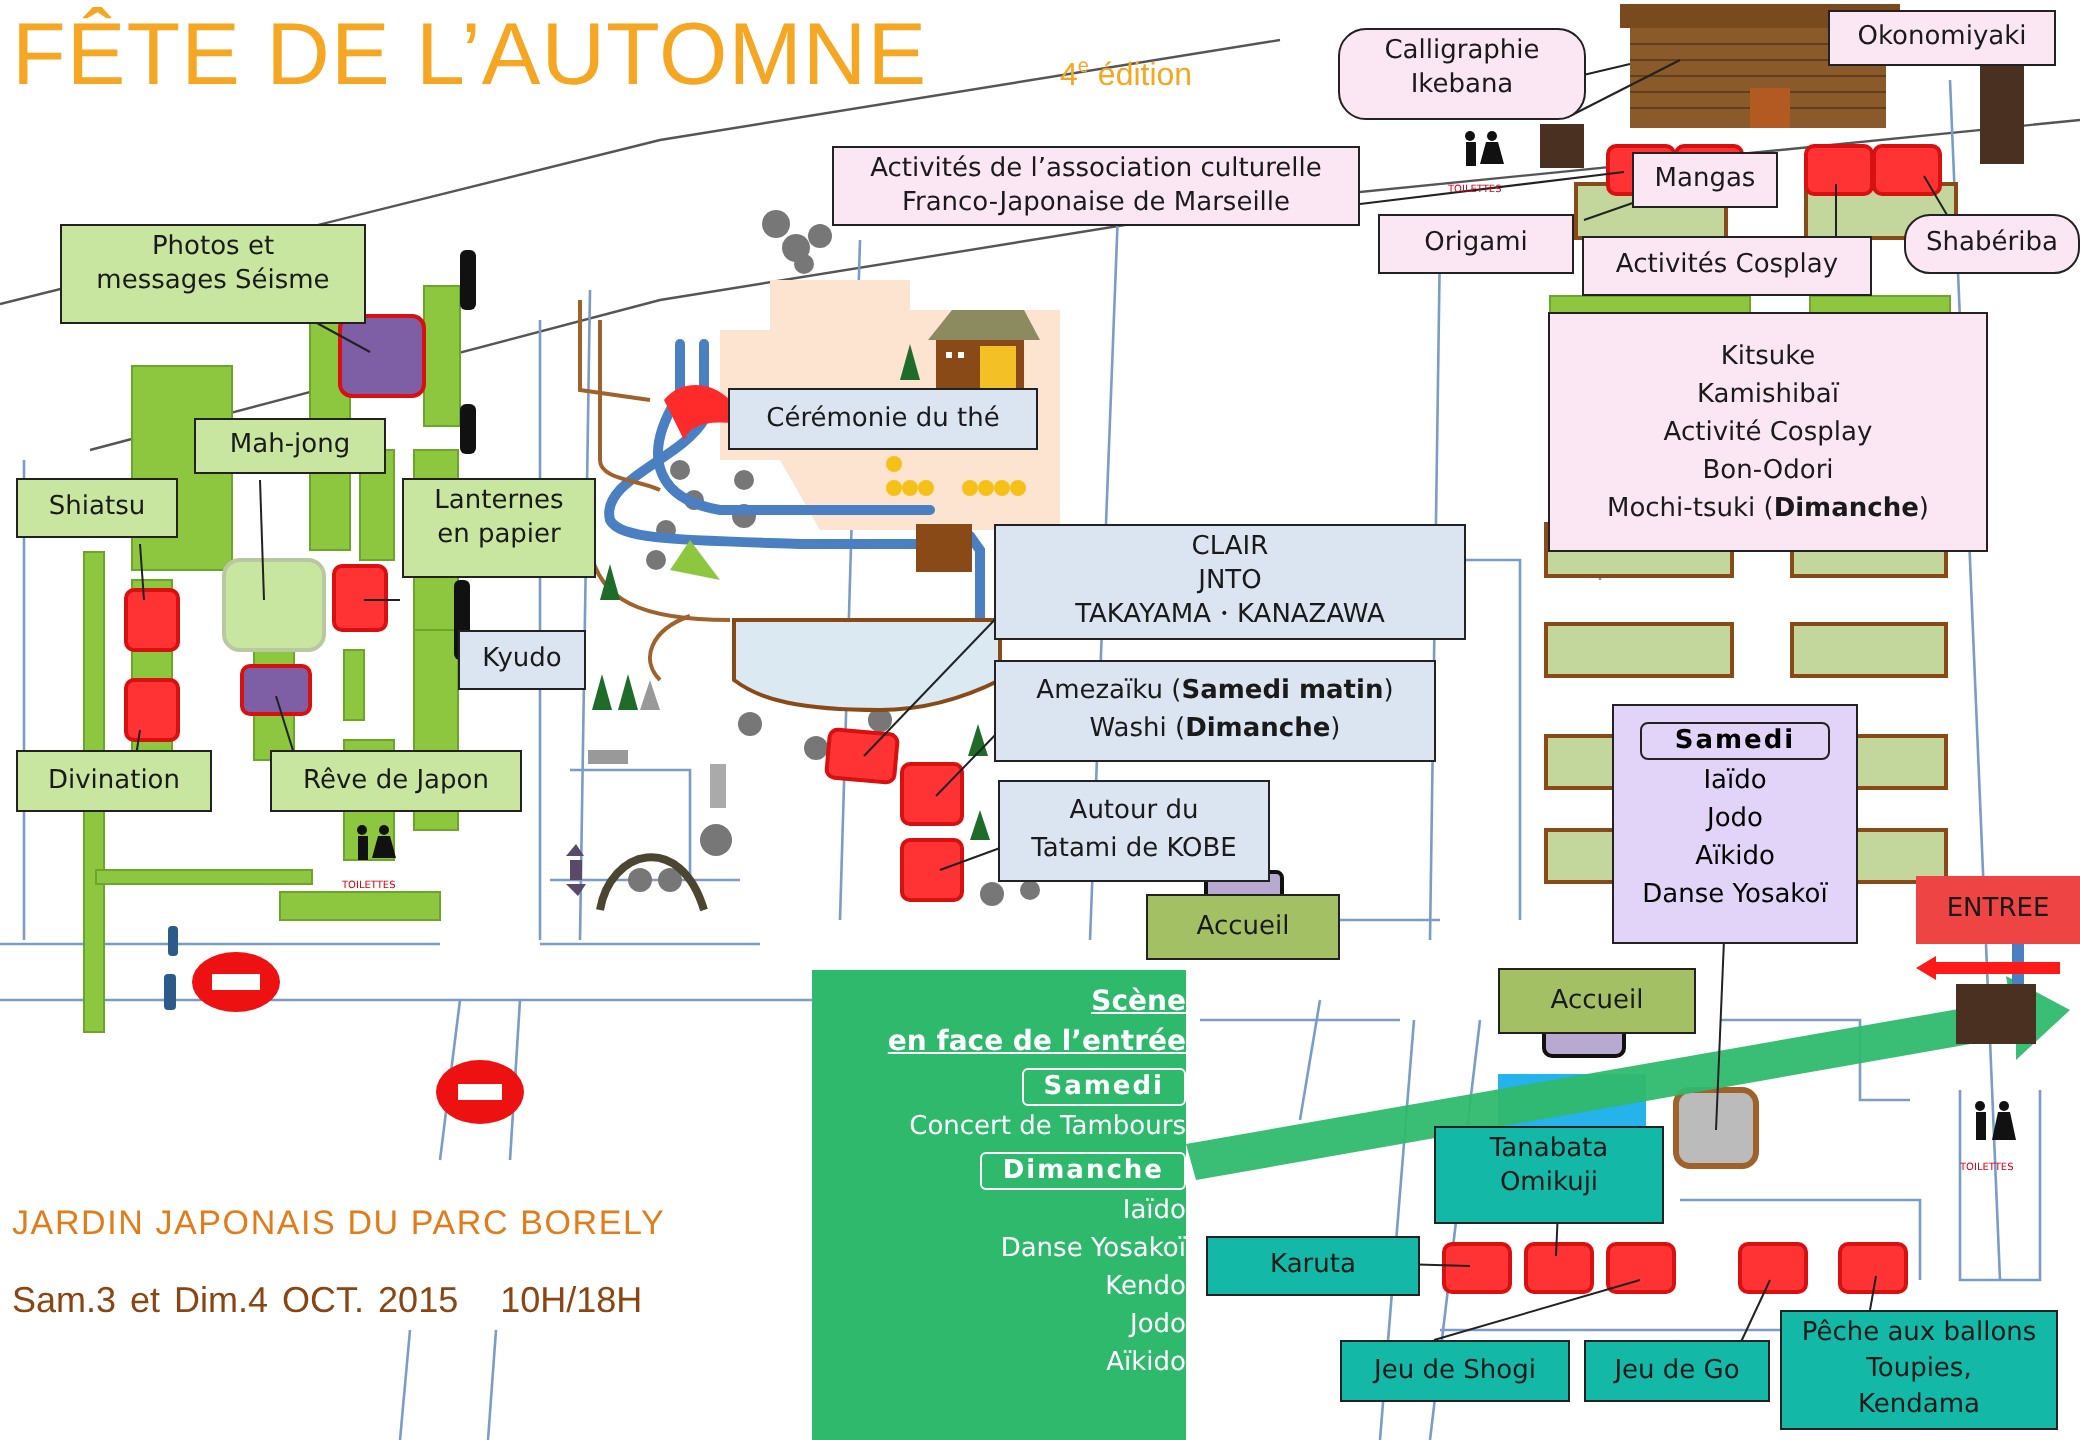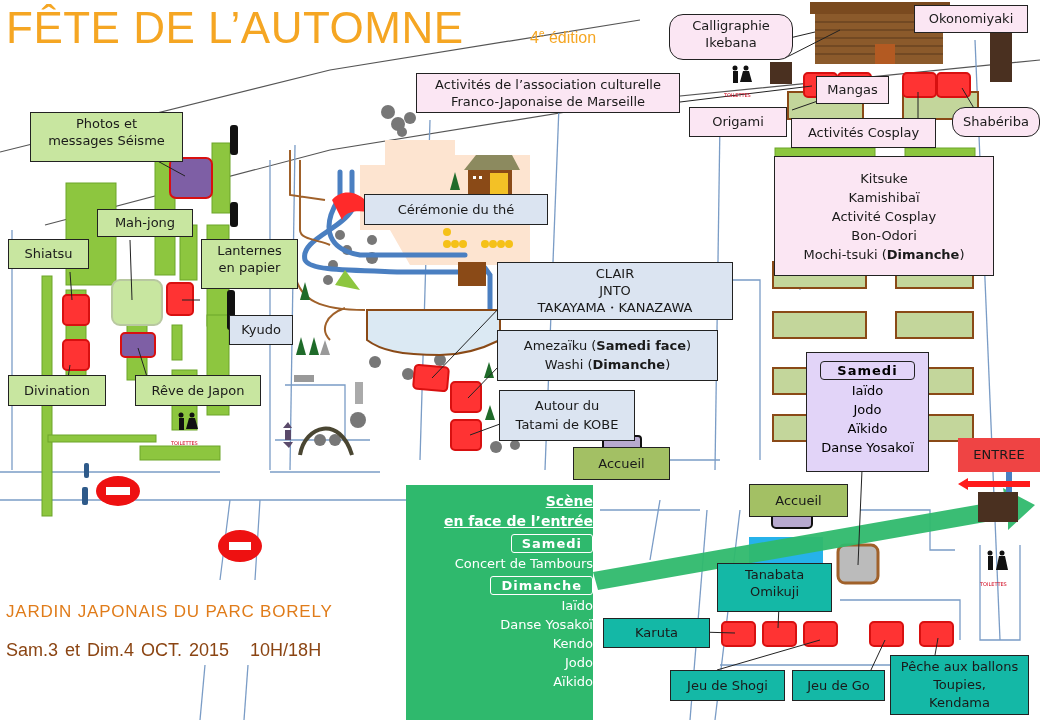--- a/index.html
+++ b/index.html
@@ -304,28 +304,28 @@
 <div class="lbl lgreen" style="left:97px;top:209px;width:96px;height:28px;line-height:22px;">Mah-jong</div>
 <div class="lbl lgreen" style="left:8px;top:239px;width:81px;height:30px;line-height:24px;">Shiatsu</div>
 <div class="lbl lgreen" style="left:201px;top:239px;width:97px;height:50px;">
   <span class="line">Lanternes</span>
   <span class="line">en papier</span>
 </div>
 <div class="lbl blue" style="left:229px;top:315px;width:64px;height:30px;line-height:24px;">Kyudo</div>
 <div class="lbl lgreen" style="left:8px;top:375px;width:98px;height:31px;line-height:25px;">Divination</div>
 <div class="lbl lgreen" style="left:135px;top:375px;width:126px;height:31px;line-height:25px;">Rêve de Japon</div>
 
-<div class="lbl blue" style="left:364px;top:194px;width:184px;height:31px;line-height:25px;">Cérémonie du thé</div>
+<div class="lbl blue" style="left:364px;top:194px;width:155px;height:31px;line-height:25px;">Cérémonie du thé</div>
 <div class="lbl blue" style="left:497px;top:262px;width:236px;height:58px;line-height:17px;">
   <span class="line">CLAIR</span>
   <span class="line">JNTO</span>
   <span class="line">TAKAYAMA・KANAZAWA</span>
 </div>
 <div class="lbl blue" style="left:497px;top:330px;width:221px;height:51px;padding-top:5px;line-height:19px;">
-  <span class="line"><span>Amezaïku (</span><b>Samedi face</b><span>)</span></span>
+  <span class="line"><span>Amezaïku (</span><b>Samedi matin</b><span>)</span></span>
   <span class="line"><span>Washi (</span><b>Dimanche</b><span>)</span></span>
 </div>
 <div class="lbl blue" style="left:499px;top:390px;width:136px;height:51px;padding-top:5px;line-height:19px;">
   <span class="line">Autour du</span>
   <span class="line">Tatami de KOBE</span>
 </div>
 <div class="lbl olive" style="left:573px;top:447px;width:97px;height:33px;line-height:27px;">Accueil</div>
 
 <div class="samedi-box">
   <div class="pill">Samedi</div>

